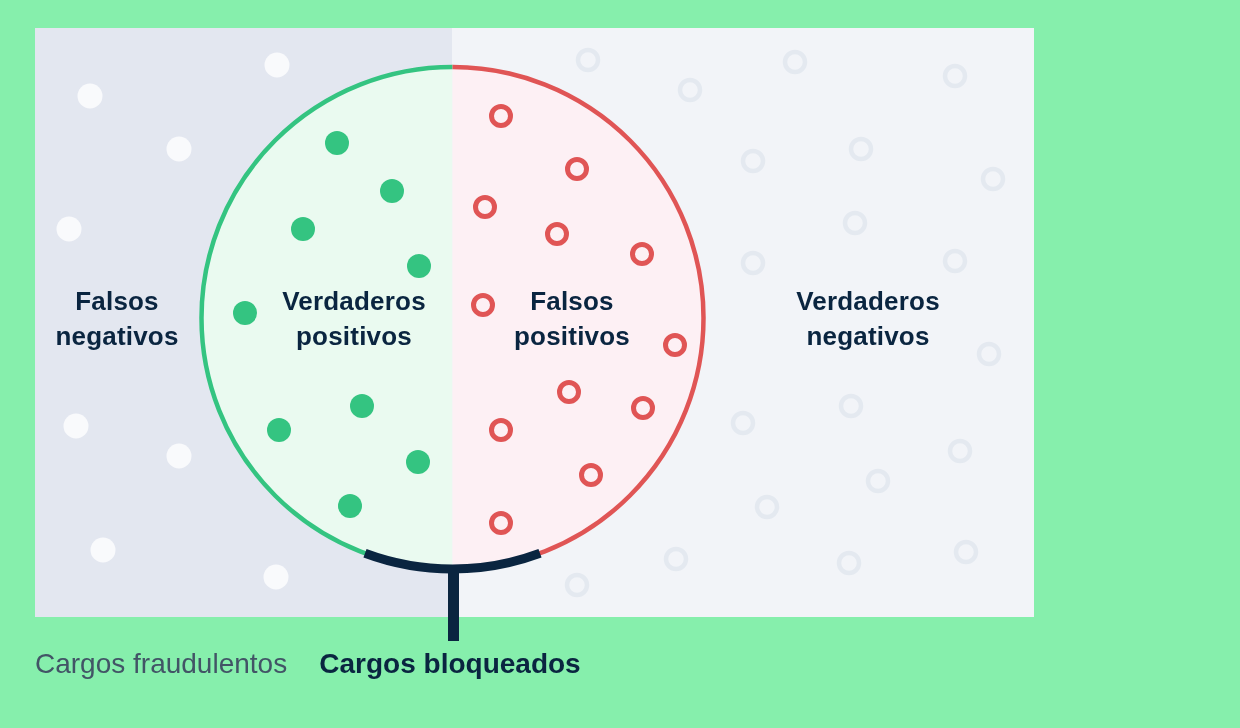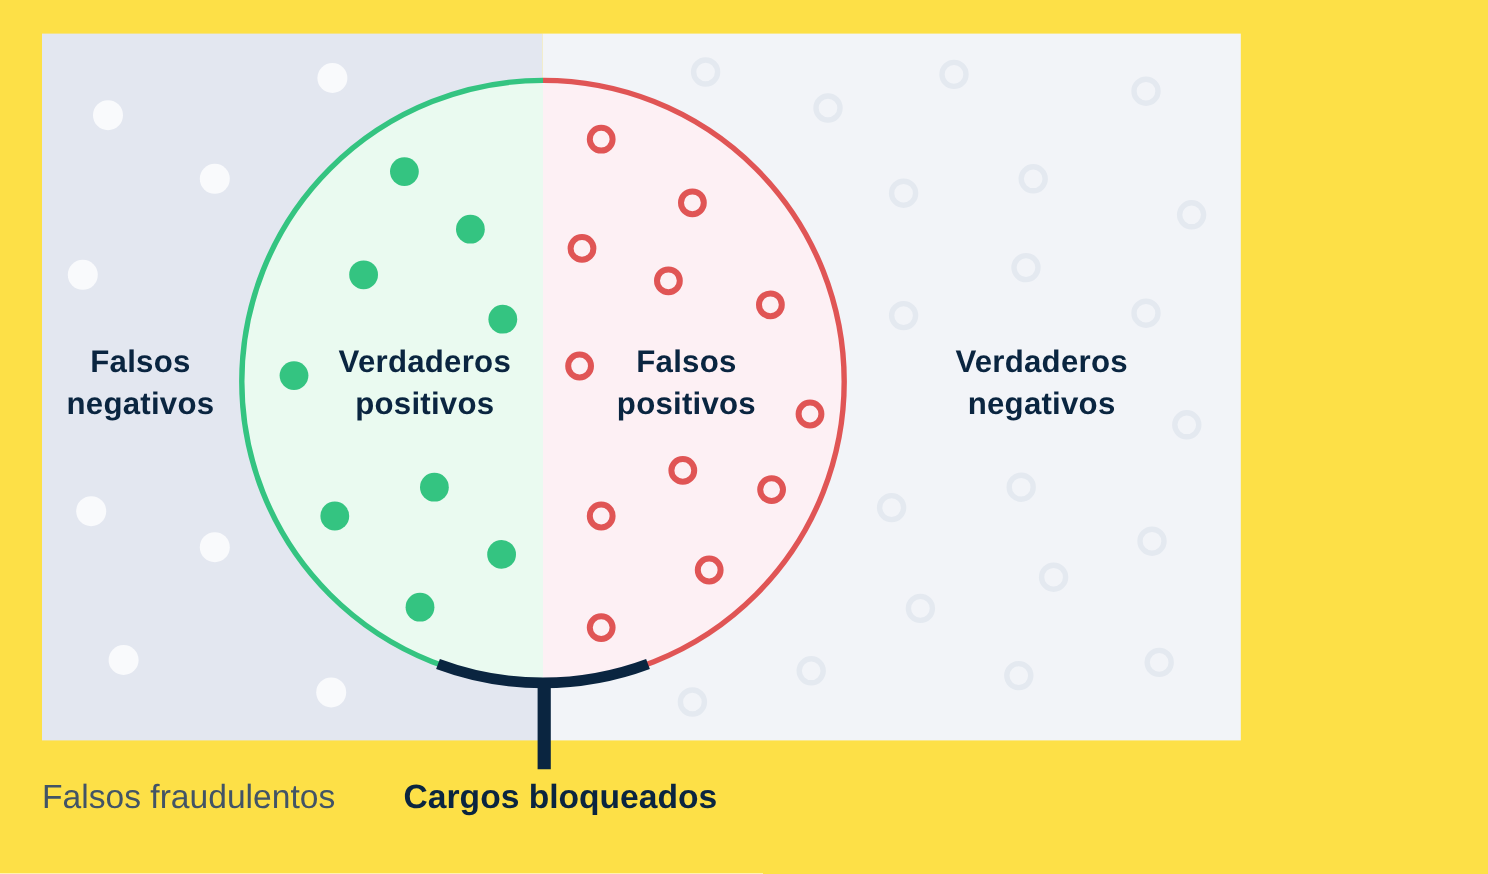--- a/index.html
+++ b/index.html
@@ -1,19 +1,19 @@
 <!DOCTYPE html>
 <html><head>
 <meta charset="utf-8">
 <style>
   html,body{margin:0;padding:0;background:#ffffff;}
   .stage{
     position:relative;
     width:1240px;height:728px;
-    background:#fde047;
+    background:#86efac;
     font-family:"Liberation Sans", sans-serif;
     overflow:hidden;
   }
   .stage svg{position:absolute;left:0;top:0;}
   .region-label{
     position:absolute;
     transform:translate(-50%,-50%);
     text-align:center;
     font-weight:700;
     font-size:26px;
@@ -125,18 +125,18 @@
   <div class="region-label" style="left: 572px; top: 319px; color: rgb(10, 37, 64);">
     <span>Falsos</span>
     <span>positivos</span>
   </div>
 
   <div class="region-label" style="left: 868px; top: 319px; color: rgb(10, 37, 64);">
     <span>Verdaderos</span>
     <span>negativos</span>
   </div>
 
-  <div class="footer-label footer-left" style="color: rgb(66, 84, 102);">Falsos fraudulentos</div>
+  <div class="footer-label footer-left" style="color: rgb(66, 84, 102);">Cargos fraudulentos</div>
 
-  <div class="footer-label footer-center" style="color: rgb(10, 37, 64); margin-left: 17px;">Cargos bloqueados</div>
+  <div class="footer-label footer-center" style="color: rgb(10, 37, 64);">Cargos bloqueados</div>
 
 
 </div>
 
 </body></html>

